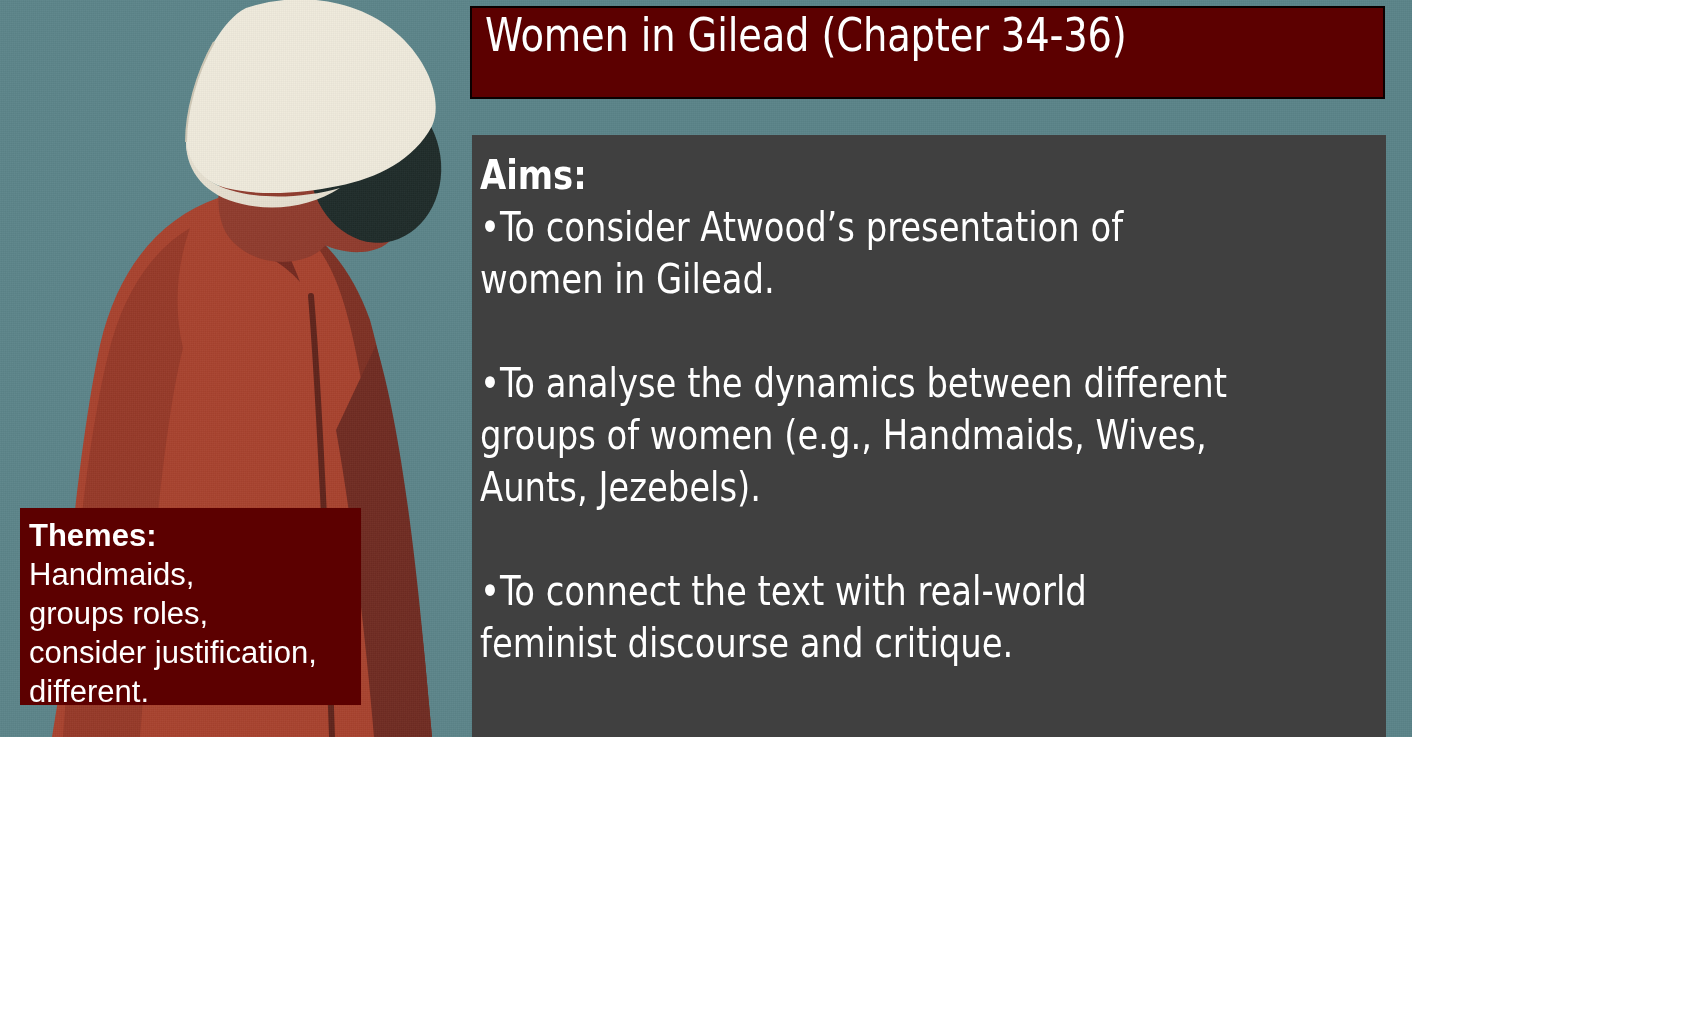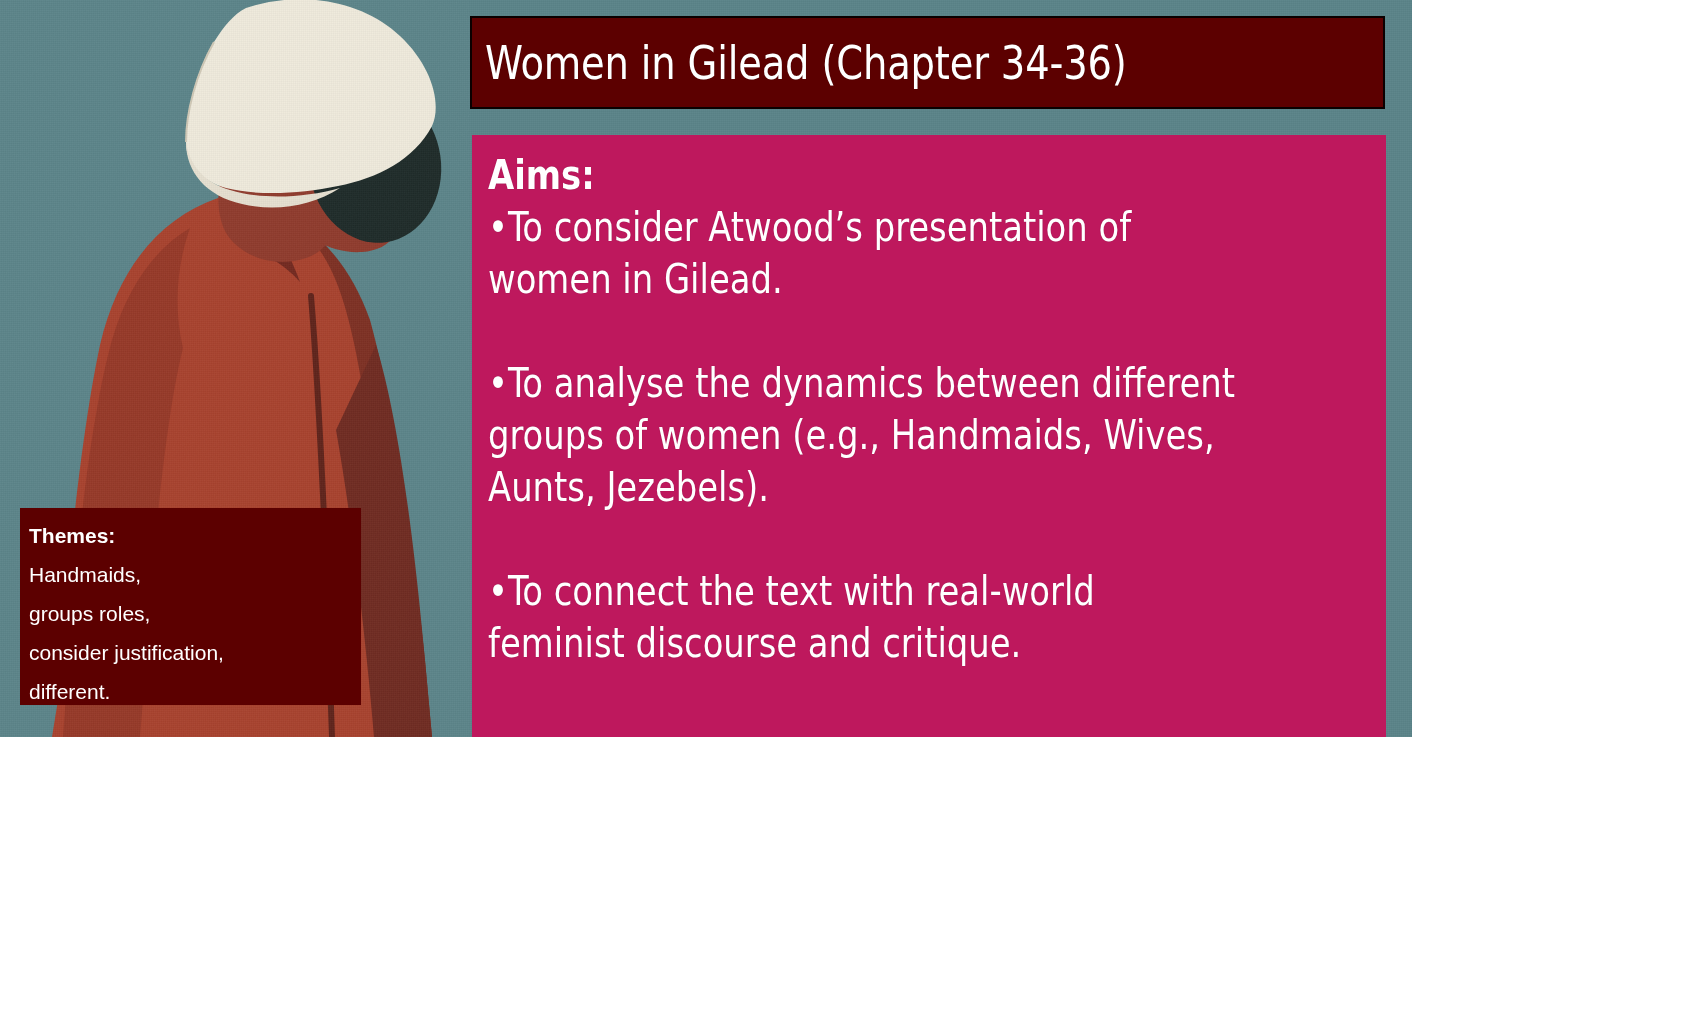--- a/index.html
+++ b/index.html
@@ -30,47 +30,47 @@
 
   
   #illustration{
     position:absolute;left:0;top:0;
     width:470px;height:737px;
   }
   #illustration svg{display:block;width:470px;height:737px;}
 
   
   #title-box{
-    position:absolute;left:470px;top:16px;
+    position:absolute;left:470px;top:6px;
     width:915px;height:93px;
     background:#5c0000;
     border:2px solid #0a0000;
     box-sizing:border-box;
-    display:flex;align-items:center;
+    display:flex;
   }
   #title-text{
     color:#ffffff;
     font-family:"Liberation Sans Narrow","DejaVu Sans Condensed","Liberation Sans",sans-serif;
     font-size:46px;
     font-weight:400;
     letter-spacing:-.2px;
     padding-left:14px;
     white-space:nowrap;
     text-shadow:0 0 1px rgba(0,0,0,.35);
     transform:scaleX(.93);
     transform-origin:left center;
   }
 
   
   #aims-box{
     position:absolute;left:472px;top:135px;
     width:914px;height:728px;
-    background:#be185d;
+    background:#404040;
     box-sizing:border-box;
-    padding:14px 10px 0 16px;
+    padding:14px 10px 0 8px;
     overflow:hidden;
   }
   .aims-line{
     color:#ffffff;
     font-family:"Liberation Sans Narrow","DejaVu Sans Condensed","Liberation Sans",sans-serif;
     font-size:40px;
     line-height:52px;
     white-space:nowrap;
     transform:scaleX(.94);
     transform-origin:left center;
@@ -83,21 +83,21 @@
   #themes-box{
     position:absolute;left:20px;top:508px;
     width:341px;height:197px;
     background:#5c0000;
     box-sizing:border-box;
     padding:8px 0 0 9px;
   }
   .themes-line{
     color:#ffffff;
     font-family:"Liberation Sans",sans-serif;
-    font-size:21px;
+    font-size:31px;
     line-height:39px;
     white-space:nowrap;
   }
   .themes-line.bold{font-weight:700;}
 </style>
 </head>
 <body>
 
 <div id="slide">
 

